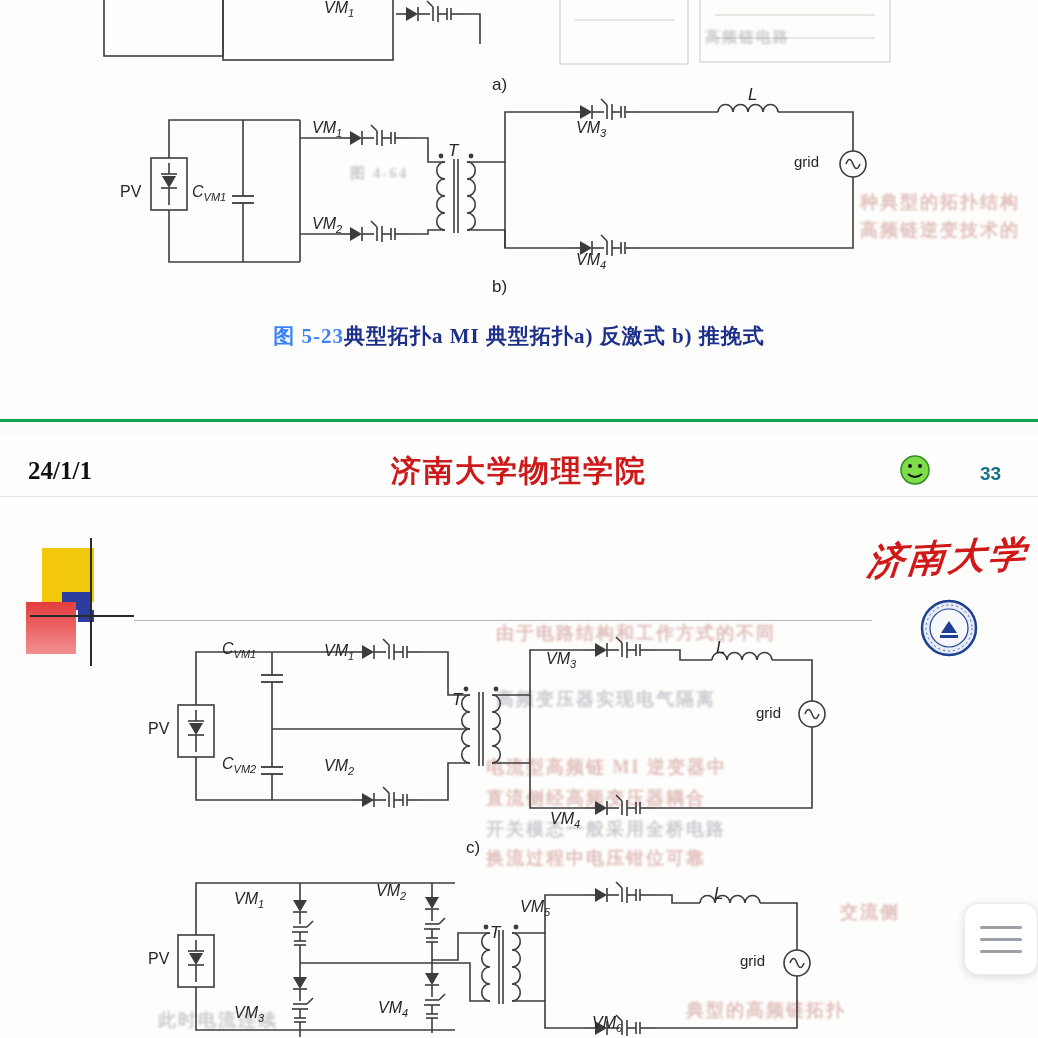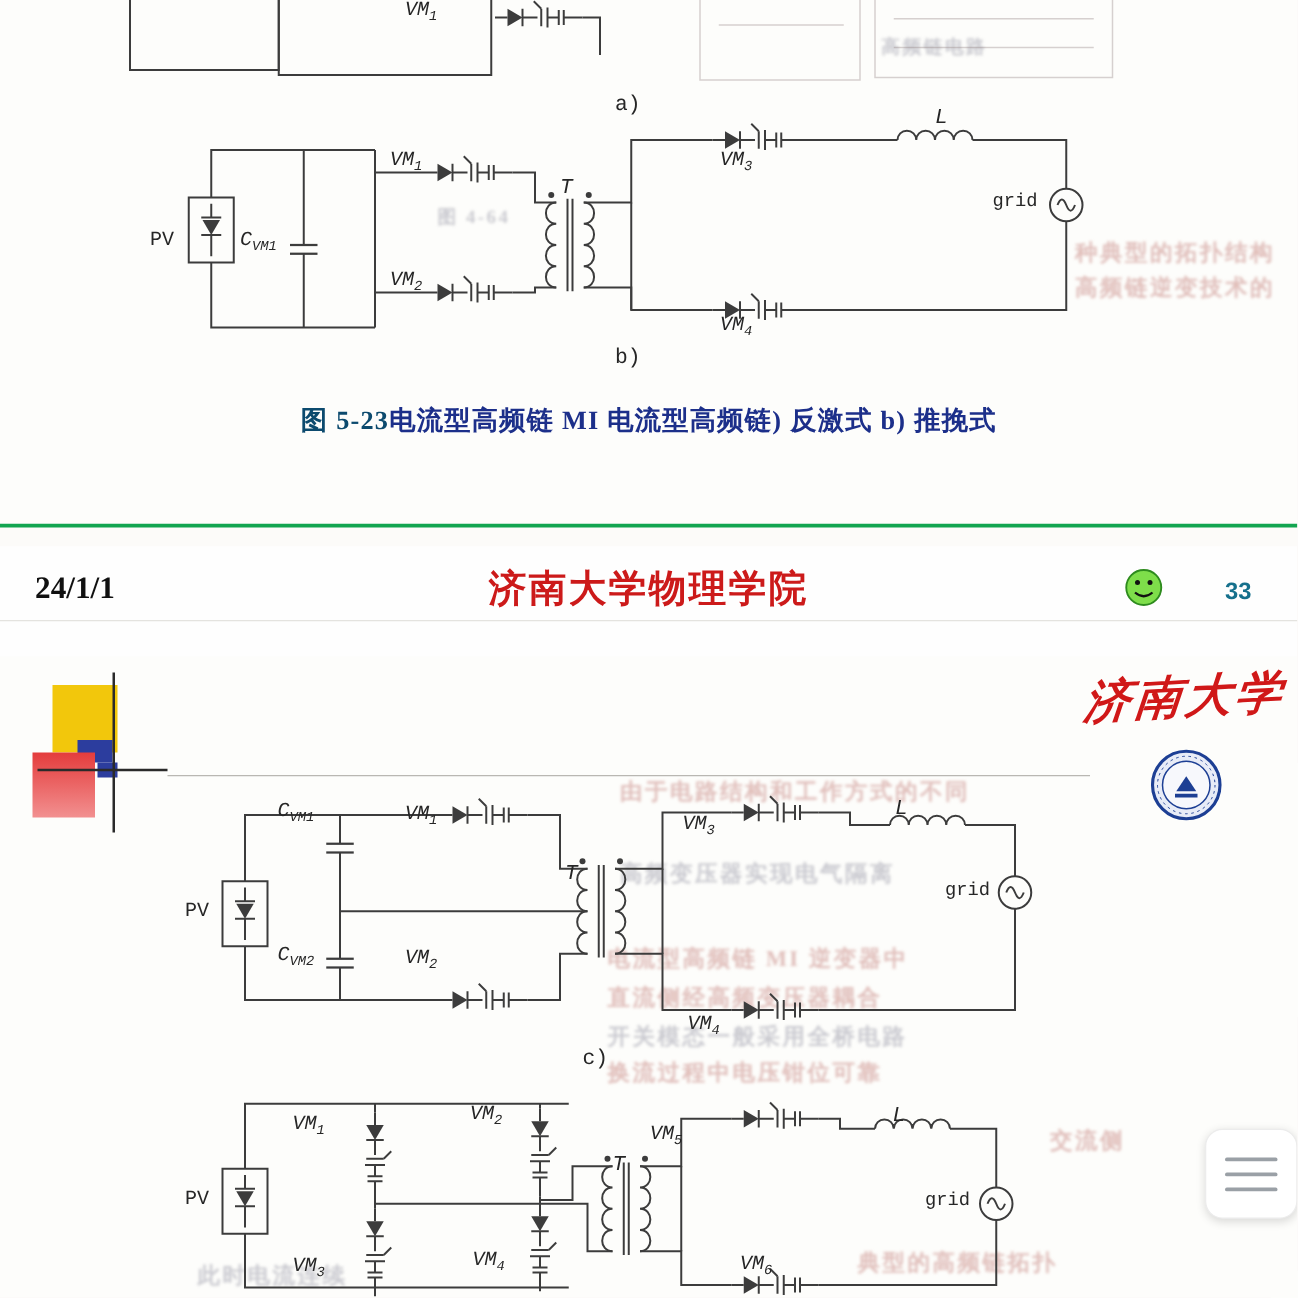--- a/index.html
+++ b/index.html
@@ -6,34 +6,34 @@
   html,body{width:1038px;height:1038px;background:#fbfaf8}
   body{font-family:"Liberation Serif",serif;position:relative;overflow:hidden}
   .page{position:relative;width:1038px;height:1038px;background:#fcfbf9;overflow:hidden}
 
   section.slide{position:absolute;left:0;width:1038px;background:#fdfdfb}
   .slide1{top:0;height:419px}
   .slide2{top:505px;height:533px}
 
   svg.circ{position:absolute;left:0;top:0;z-index:1}
 
-  .lbl{position:absolute;z-index:2;font-family:Liberation Mono, monospace;font-style:italic;
+  .lbl{position:absolute;z-index:2;font-family:Liberation Sans, sans-serif;font-style:italic;
        font-size:16px;color:#262626;white-space:nowrap;line-height:1}
   .lbl sub{font-size:11px;font-style:italic}
   .lbl.rm{font-style:normal}
   .lbl.big{font-size:17px}
   .lbl.sm{font-size:15px}
 
   .bleed{position:absolute;z-index:0;color:rgba(186,106,98,0.42);filter:blur(1.3px);
          font-size:18px;letter-spacing:2px;white-space:nowrap;font-weight:bold}
   .bleed.gray{color:rgba(120,122,140,0.38)}
 
   .caption{position:absolute;left:0;top:322px;width:100%;text-align:center;z-index:2;
            font-weight:bold;font-size:21px;letter-spacing:1px}
-  .caption .fig{color:#0c4a6e;margin-right:0}
+  .caption .fig{color:#3b82f6;margin-right:0}
   .caption .txt{color:#1c2f8a}
 
   .green-line{position:absolute;left:0;top:419px;width:100%;height:3px;background:#12a550;z-index:3}
   .slide-gap-line{position:absolute;left:0;top:496px;width:100%;height:1px;background:#e4e3df;z-index:3}
 
   .footer{position:absolute;left:0;top:437px;width:100%;height:88px;background:#fefefe;z-index:2}
   .footer .date{position:absolute;left:28px;top:20px;font-size:25px;font-weight:bold;color:#101010}
   .footer .ftitle{position:absolute;left:0;top:14px;width:100%;text-align:center;
                   font-size:30px;font-weight:bold;color:#cc1a1a;letter-spacing:2px}
   .footer .smiley{position:absolute;left:898px;top:16px}
@@ -170,21 +170,21 @@
     <span class="lbl" style="left:312px;top:120px"><span>VM</span><sub>1</sub></span>
     <span class="lbl" style="left:312px;top:216px"><span>VM</span><sub>2</sub></span>
     <span class="lbl big" style="left:448px;top:142px">T</span>
     <span class="lbl" style="left:576px;top:120px"><span>VM</span><sub>3</sub></span>
     <span class="lbl" style="left:576px;top:252px"><span>VM</span><sub>4</sub></span>
     <span class="lbl big" style="left:748px;top:86px">L</span>
     <span class="lbl rm sm" style="left:794px;top:154px">grid</span>
     <span class="lbl rm big" style="left:492px;top:278px">b)</span>
 
     <div class="caption">
-      <span class="fig">图 5-23</span><span class="txt">电流型高频链 MI 电流型高频链) 反激式 b) 推挽式</span>
+      <span class="fig">图 5-23</span><span class="txt">典型拓扑a MI 典型拓扑a) 反激式 b) 推挽式</span>
     </div>
   </section>
 
   <div class="green-line"></div>
 
   <div class="footer">
     <span class="date">24/1/1</span>
     <div class="ftitle">济南大学物理学院</div>
     <svg class="smiley" width="34" height="34" viewBox="0 0 34 34">
       <circle cx="17" cy="17" r="14" fill="#7ede4a" stroke="#2e8b1e" stroke-width="1.5"></circle>
@@ -294,21 +294,21 @@
     <span class="lbl big" style="left:716px;top:134px">L</span>
     <span class="lbl rm sm" style="left:756px;top:200px">grid</span>
     <span class="lbl rm big" style="left:466px;top:334px">c)</span>
 
     <span class="lbl rm" style="left:148px;top:446px">PV</span>
     <span class="lbl" style="left:234px;top:386px"><span>VM</span><sub>1</sub></span>
     <span class="lbl" style="left:376px;top:378px"><span>VM</span><sub>2</sub></span>
     <span class="lbl" style="left:234px;top:500px"><span>VM</span><sub>3</sub></span>
     <span class="lbl" style="left:378px;top:495px"><span>VM</span><sub>4</sub></span>
     <span class="lbl" style="left:520px;top:394px"><span>VM</span><sub>5</sub></span>
-    <span class="lbl" style="left:592px;top:498px"><span>VM</span><sub>6</sub></span>
+    <span class="lbl" style="left:592px;top:510px"><span>VM</span><sub>6</sub></span>
     <span class="lbl big" style="left:490px;top:419px">T</span>
     <span class="lbl big" style="left:714px;top:380px">L</span>
     <span class="lbl rm sm" style="left:740px;top:448px">grid</span>
   </section>
 
   <div class="menu-fab">
     <span class="bars">
       <span class="bar"></span>
       <span class="bar"></span>
       <span class="bar"></span>

